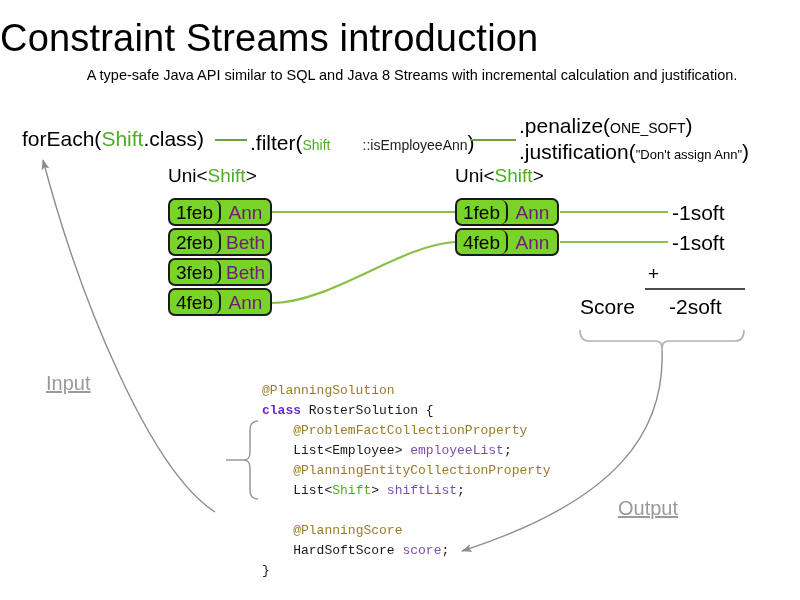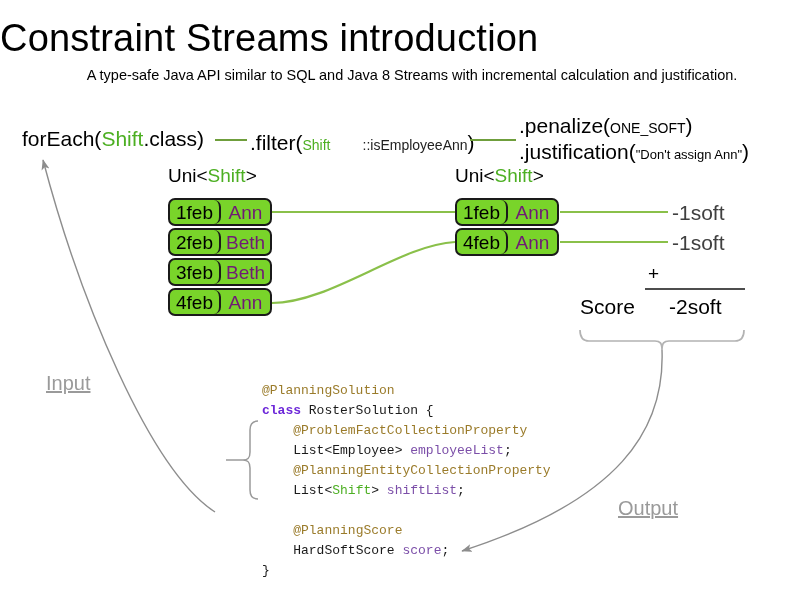--- a/index.html
+++ b/index.html
@@ -91,21 +91,21 @@
   }
 
   #col-left  { left: 168px; top: 198px; }
   #col-right { left: 455px; top: 198px; }
   .col .tuple { margin-bottom: 2px; }
 
   
   .soft-val {
     font-size: 21px;
     line-height: 25px;
-    color: #404040;
+    color: #000000;
     white-space: nowrap;
   }
   #soft1 { left: 672px; top: 200px; }
   #soft2 { left: 672px; top: 230px; }
 
   #plus {
     left: 648px; top: 264px;
     font-size: 19px; line-height: 20px; color: #000;
   }
   #sum-rule {

